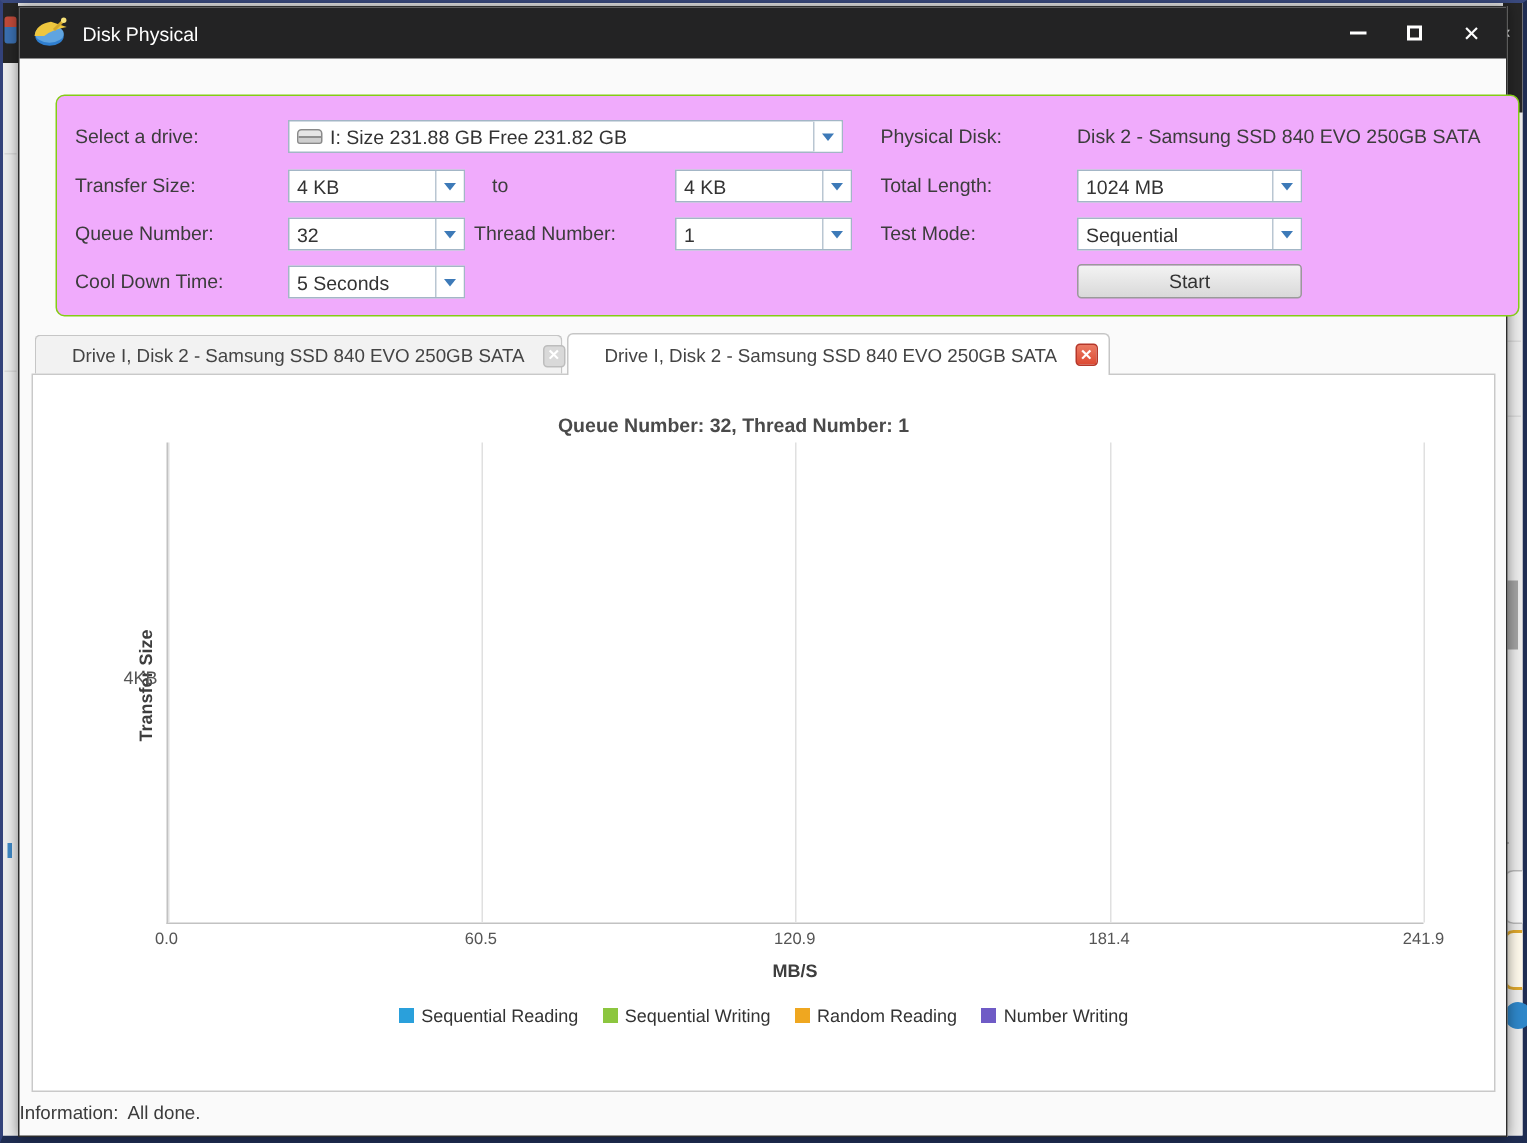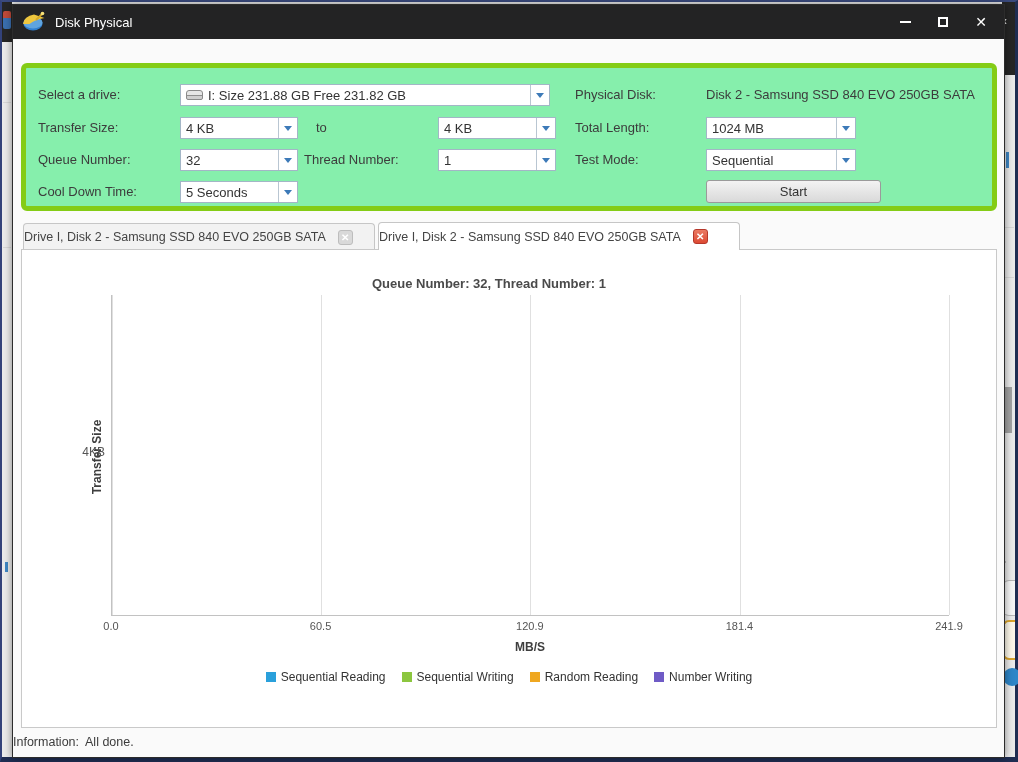--- a/index.html
+++ b/index.html
@@ -40,42 +40,42 @@
               display:flex; align-items:center; }
   .app-icon { width:24px; height:24px; margin-left:9px; }
   .title-text { color:#ffffff; font-size:13px; margin-left:9px; }
   .win-controls { margin-left:auto; display:flex; align-items:center; gap:24px; margin-right:16px; }
   .win-btn { color:#fff; width:14px; height:14px; display:flex; align-items:center; justify-content:center;
              font-size:14px; cursor:default; }
   .glyph-min { width:11px; height:0; border-bottom:2px solid #fff; }
   .glyph-max { width:10px; height:10px; border:2px solid #fff; }
 
   
-  .form-panel { position:absolute; left:8px; top:58px; width:976px; height:148px;
-                background:#86efac; border:5px solid #84cc16; border-radius:6px; }
+  .form-panel { position:absolute; left:24px; top:58px; width:976px; height:148px;
+                background:#f0abfc; border:1px solid #84cc16; border-radius:6px; }
   .fld { position:absolute; height:22px; font-size:13px; color:#3c3c3c; line-height:22px; }
   .combo { position:absolute; height:22px; background:#fff; border:1px solid #a3b6c6;
            display:flex; align-items:center; font-size:13px; color:#333; }
   .combo-text { flex:1; padding-left:5px; white-space:nowrap; overflow:hidden; }
   .combo-btn { width:19px; align-self:stretch; border-left:1px solid #b9c6d2;
                display:flex; align-items:center; justify-content:center; background:#fff; }
   .combo-arrow { width:0; height:0; border:4px solid transparent; border-top:5px solid #3d7ab8; margin-top:5px; }
   .drive-icon { width:17px; height:10px; margin-left:5px; flex:0 0 auto;
                 background:linear-gradient(180deg,#e6e6e6 0 45%,#8f8f8f 45% 60%,#cfcfcf 60% 100%);
                 border:1px solid #8a8a8a; border-radius:3px 3px 2px 2px; }
   .static-value { position:absolute; height:22px; line-height:22px; font-size:13px; color:#3c3c3c; white-space:nowrap; }
-  .start-btn { position:absolute; height:23px; width:175px; font-size:13px; color:#333;
+  .start-btn { position:absolute; height:23px; width:150px; font-size:13px; color:#333;
                background:linear-gradient(180deg,#f3f3f3,#d9d9d9); border:1px solid #9a9a9a;
                border-radius:3px; text-align:center; line-height:21px; cursor:default; }
 
   
   .tabbar { position:absolute; left:8px; top:217px; right:8px; height:28px; }
   .tab { position:absolute; top:1px; height:27px; background:#f2f2f2; border:1px solid #c6c6c6;
          border-bottom:none; border-radius:4px 4px 0 0; display:flex; align-items:center;
-         font-size:12.5px; color:#444; padding:0 0; }
+         font-size:12.5px; color:#444; padding:0 24px; }
   .tab.active { background:#ffffff; height:28px; top:0; z-index:3; }
   .tab-label { white-space:nowrap; }
   .tab-close { width:15px; height:15px; margin-left:12px; border-radius:3px; flex:0 0 auto;
                display:flex; align-items:center; justify-content:center;
                font-size:10px; font-weight:bold; color:#fff;
                background:#d9d9d9; border:1px solid #bdbdbd; }
   .tab.active .tab-close { background:linear-gradient(180deg,#ea7a63,#dd4a33); border:1px solid #b5372a; }
 
   
   .tab-panel { position:absolute; left:8px; top:244px; width:976px; height:479px;

